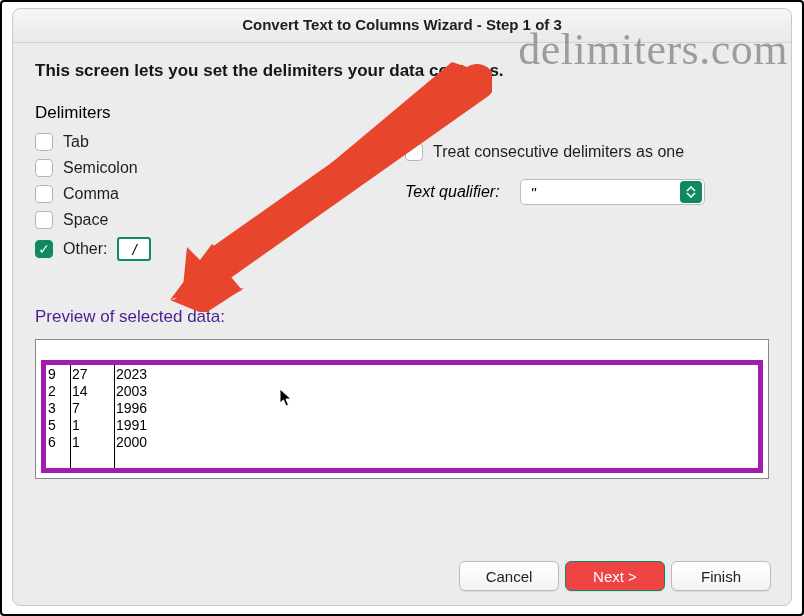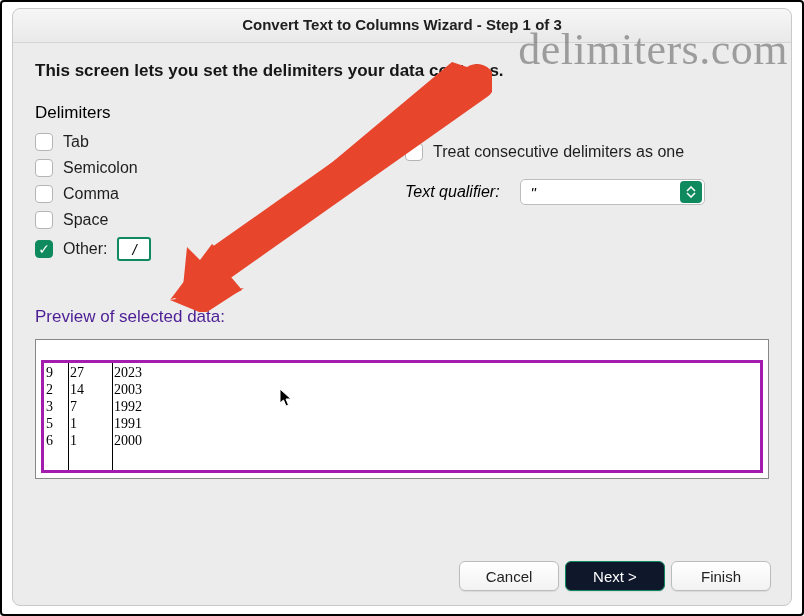--- a/index.html
+++ b/index.html
@@ -148,23 +148,23 @@
     margin-top: 12px;
     border: 1px solid #888;
     background: #fff;
     height: 140px;
     position: relative;
     overflow: hidden;
   }
   .preview-inner {
     position: absolute;
     left: 5px; right: 5px; top: 20px; bottom: 5px;
-    border: 3px solid #a21caf;
-    background: #fff;
-    font-family: Liberation Serif, serif;
+    border: 5px solid #a21caf;
+    background: #fff;
+    font-family: Liberation Sans, sans-serif;
     font-size: 14px;
     line-height: 17px;
   }
   .preview-cols {
     position: absolute;
     inset: 0;
   }
   .vline {
     position: absolute;
     top: 0; bottom: 0;
@@ -190,21 +190,21 @@
     height: 30px;
     border-radius: 6px;
     border: 1px solid #bcbcbc;
     background: linear-gradient(#ffffff,#f2f2f2);
     font-size: 15px;
     color: #222;
     cursor: pointer;
     box-shadow: 0 1px 1px rgba(0,0,0,0.08);
   }
   .btn.primary {
-    background: #0f172a;
+    background: #ef4444;
     border-color: #0f8a5f;
     color: #fff;
     font-weight: 500;
   }
 
   .watermark {
     position: absolute;
     top: 22px;
     right: 14px;
     font-family: Georgia, 'Times New Roman', serif;
@@ -286,21 +286,21 @@
       <div class="preview-label">Preview of selected data:</div>
       <div class="preview-box">
         <div class="preview-inner">
           <div class="preview-cols">
             <div class="vline" style="left:24px"></div>
             <div class="vline" style="left:68px"></div>
           </div>
           <div class="preview-rows" id="preview-rows">
               <div class="prow"><span class="c1">9</span><span class="c2">27</span><span>2023</span></div>
               <div class="prow"><span class="c1">2</span><span class="c2">14</span><span>2003</span></div>
-              <div class="prow"><span class="c1">3</span><span class="c2">7</span><span>1992</span></div>
+              <div class="prow"><span class="c1">3</span><span class="c2">7</span><span>1996</span></div>
               <div class="prow"><span class="c1">5</span><span class="c2">1</span><span>1991</span></div>
               <div class="prow"><span class="c1">6</span><span class="c2">1</span><span>2000</span></div>
             </div>
         </div>
       </div>
     </div>
 
     <div class="buttons">
       <button class="btn">Cancel</button>
       <button class="btn primary">Next &gt;</button>

